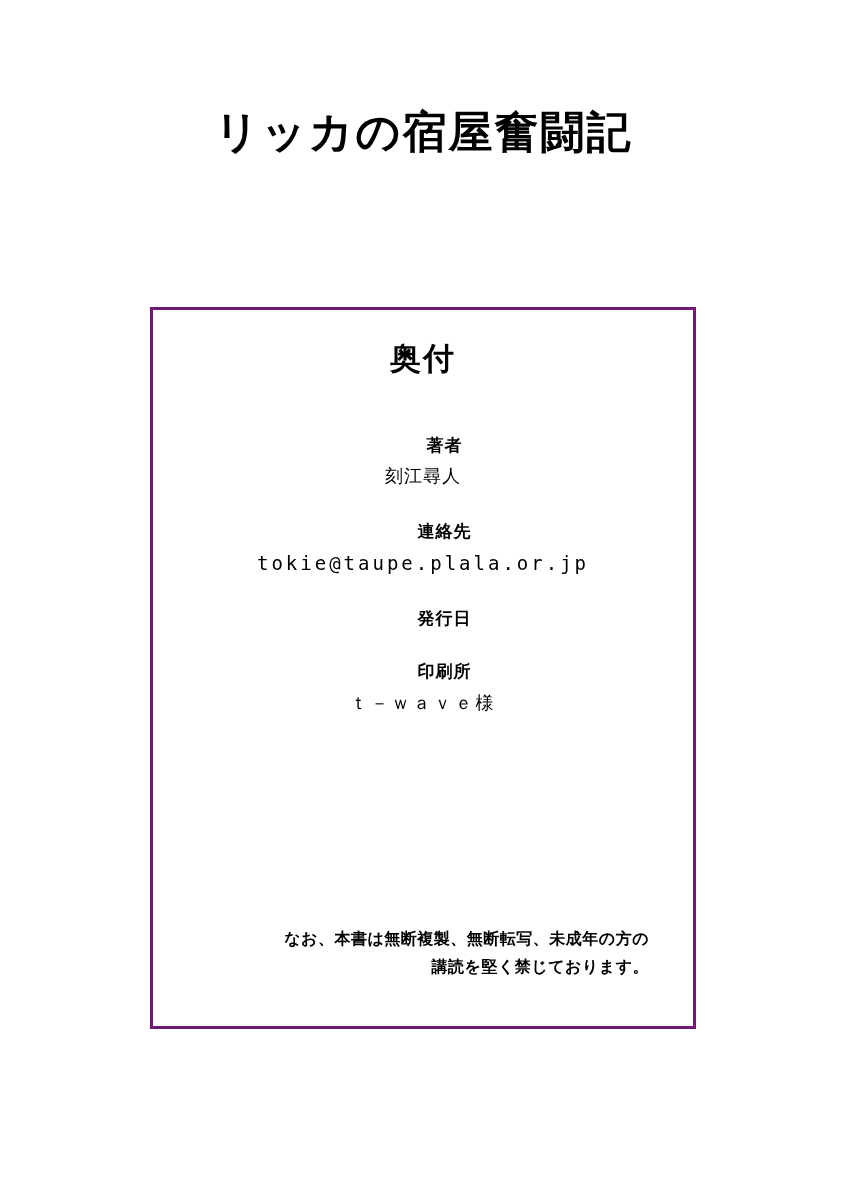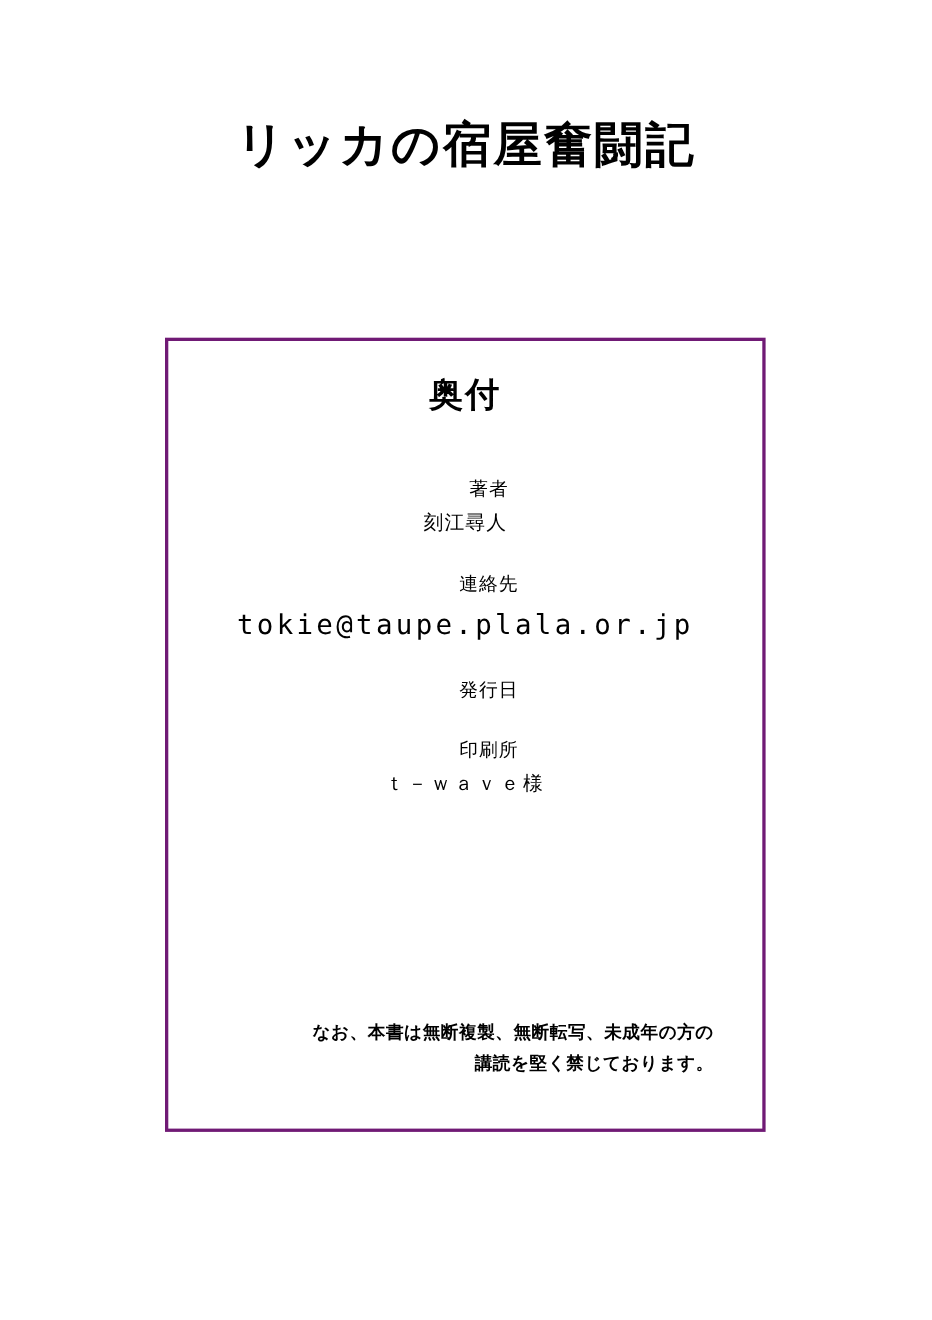--- a/index.html
+++ b/index.html
@@ -57,37 +57,37 @@
     margin-top: 52px;
   }
 
   .entry {
     text-align: center;
     margin-bottom: 26px;
   }
 
   .entry-label {
     font-size: 17px;
-    font-weight: normal;
+    font-weight: bold;
     letter-spacing: 1px;
     line-height: 1.6;
     padding-left: 43px;
   }
 
   .entry-value {
     font-size: 18px;
     font-weight: normal;
     letter-spacing: 1px;
     line-height: 1.7;
     margin-top: 2px;
   }
 
   .entry-value.mono-wide {
     font-family: "DejaVu Sans Mono", "Liberation Mono", monospace;
-    font-size: 25px;
+    font-size: 19px;
     letter-spacing: 3px;
   }
 
   .entry-value.wide {
     letter-spacing: 3px;
   }
 
   .notice {
     position: absolute;
     left: 66px;

